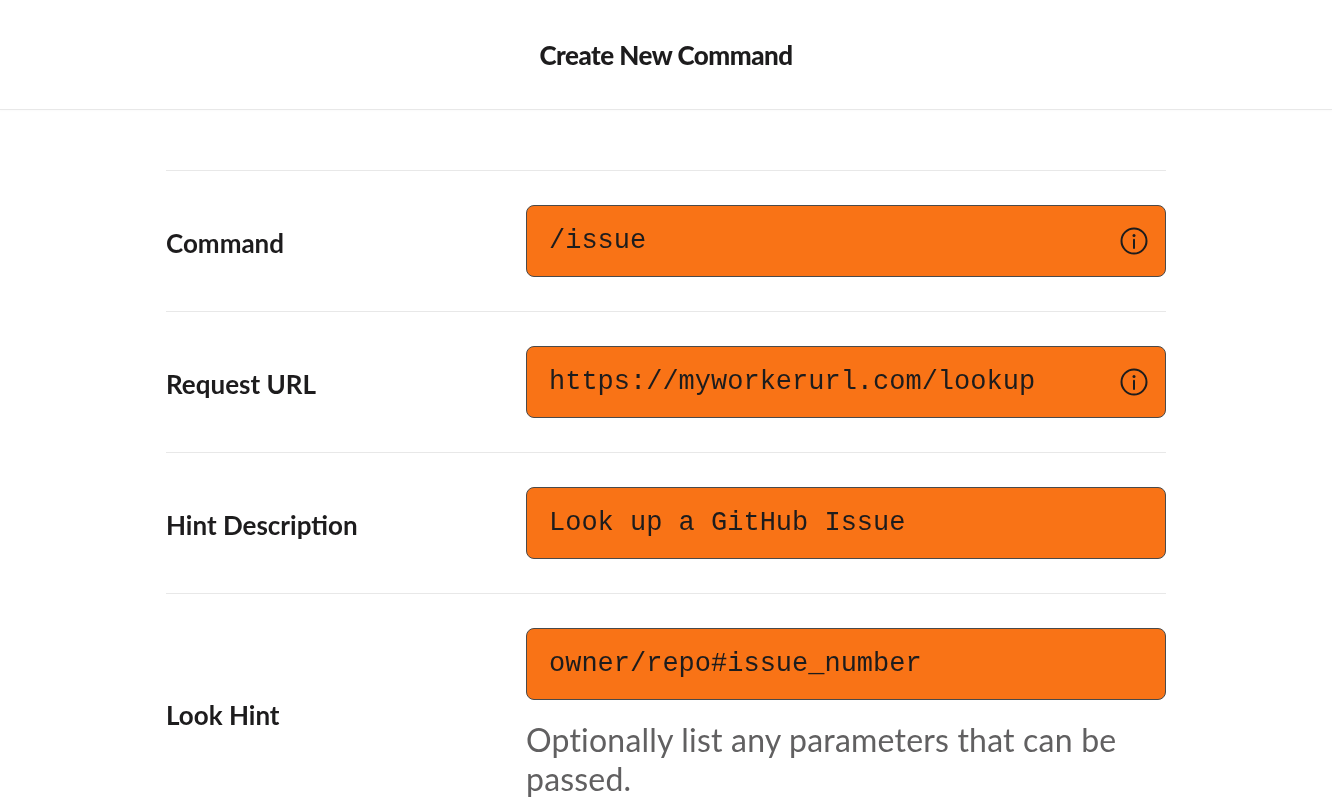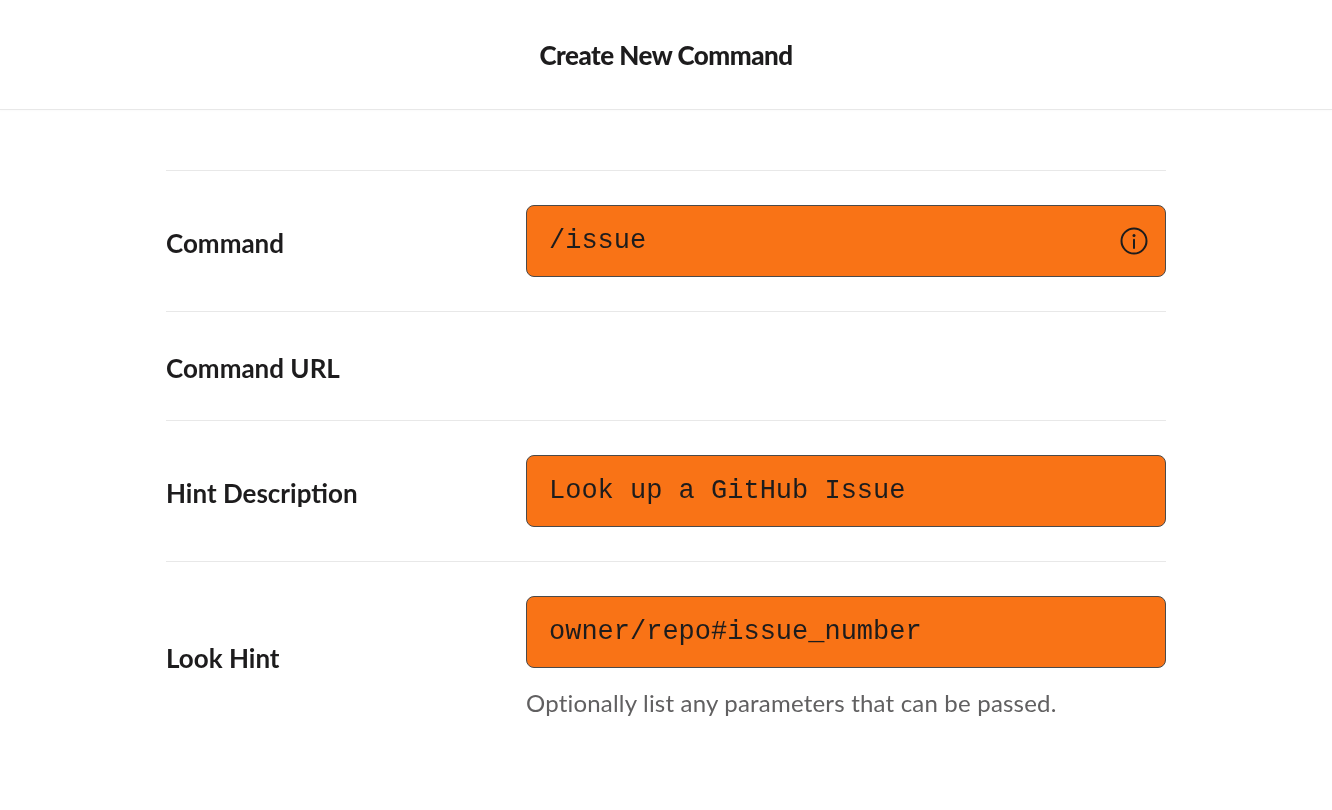--- a/index.html
+++ b/index.html
@@ -89,21 +89,21 @@
     height: 32px;
     display: flex;
     align-items: center;
     justify-content: center;
     color: #1d1c1d;
     cursor: pointer;
   }
 
   .helper-text {
     margin-top: 20px;
-    font-size: 24px;
+    font-size: 32px;
     color: #616061;
     letter-spacing: 0.2px;
   }
 </style>
 </head>
 <body>
 
 <div class="header">
   <h1>Create New Command</h1>
 </div>
@@ -120,21 +120,33 @@
             <circle cx="12" cy="12" r="10"></circle>
             <circle cx="12" cy="7.5" r="1.2" fill="currentColor" stroke="none"></circle>
             <line x1="12" y1="11" x2="12" y2="17.5" stroke-linecap="round"></line>
           </svg>
         </span>
       </div>
     </div>
   </div>
 
   <div class="form-row">
-    <div class="row-label">Command URL</div>
+    <div class="row-label">Request URL</div>
+    <div class="row-field">
+      <div class="input-shell">
+        <input class="text-input" type="text" value="https://myworkerurl.com/lookup" style="">
+        <span class="info-icon">
+          <svg viewBox="0 0 24 24" width="30" height="30" fill="none" stroke="currentColor" stroke-width="1.6">
+            <circle cx="12" cy="12" r="10"></circle>
+            <circle cx="12" cy="7.5" r="1.2" fill="currentColor" stroke="none"></circle>
+            <line x1="12" y1="11" x2="12" y2="17.5" stroke-linecap="round"></line>
+          </svg>
+        </span>
+      </div>
+    </div>
   </div>
 
   <div class="form-row">
     <div class="row-label">Hint Description</div>
     <div class="row-field">
       <div class="input-shell">
         <input class="text-input" type="text" style="" value="Look up a GitHub Issue">
       </div>
     </div>
   </div>

